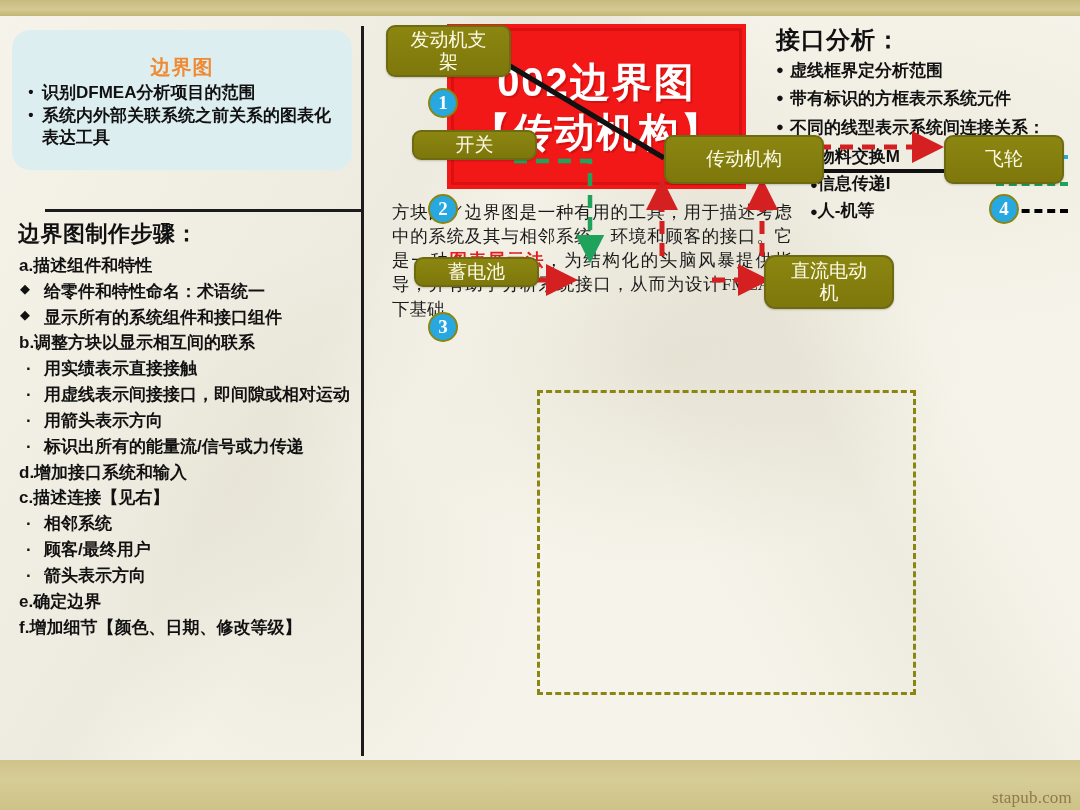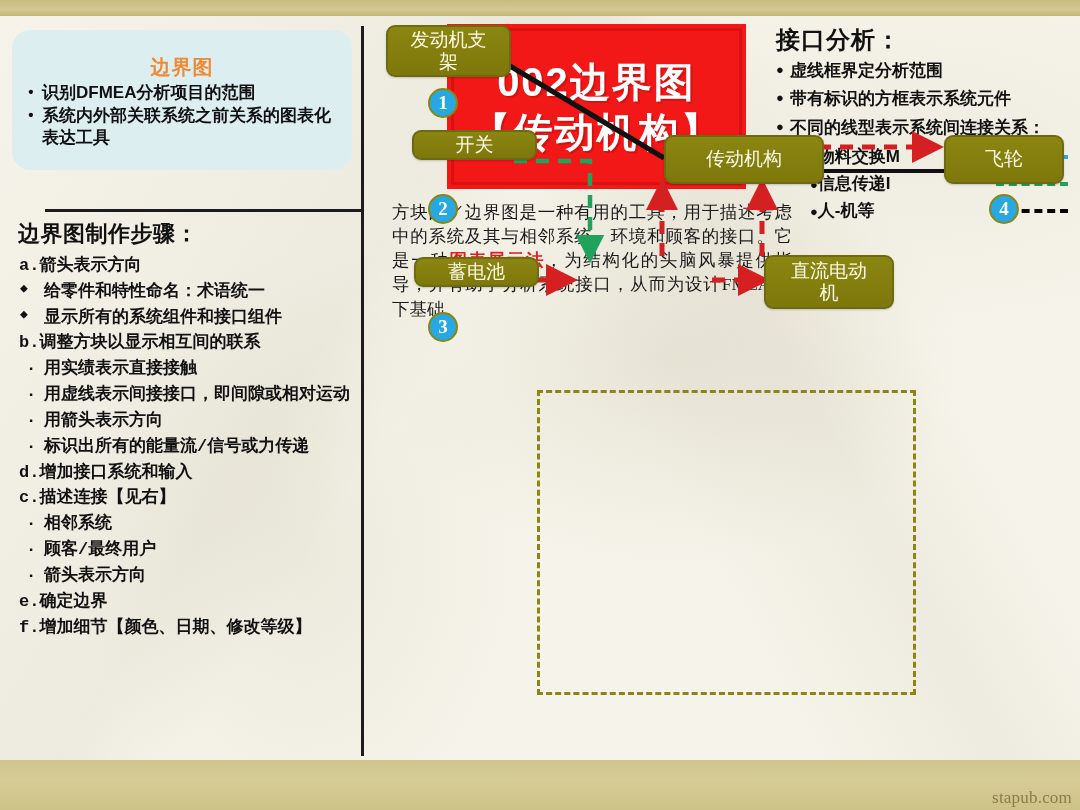--- a/index.html
+++ b/index.html
@@ -67,21 +67,21 @@
   .intro-bul { width: 22px; text-align: center; flex: 0 0 22px; font-size: 15px; }
   .intro-tx { flex: 1; }
 
   #div-vert {
     position: absolute; left: 361px; top: 10px; width: 3px; height: 730px; background: #1c1c1c;
   }
   #div-horz {
     position: absolute; left: 45px; top: 193px; width: 318px; height: 3px; background: #1c1c1c;
   }
 
-  #steps { position: absolute; left: 18px; top: 203px; width: 340px; font-family: Liberation Mono, monospace; }
+  #steps { position: absolute; left: 18px; top: 203px; width: 340px; }
   #steps-head {
     font-size: 22px; font-weight: bold; color: #111; letter-spacing: 0.5px; margin-bottom: 4px;
   }
   .step { display: flex; align-items: flex-start; font-weight: bold; color: #111; }
   .step.lvl0 { font-size: 17px; line-height: 1.52; padding-left: 1px; }
   .step.lvl1 { font-size: 17px; line-height: 1.52; }
   .step-bul { flex: 0 0 26px; text-align: left; padding-left: 6px; }
   .step-bul.diamond { font-size: 13px; padding-left: 2px; }
   .step-bul.dot { font-size: 17px; padding-left: 8px; }
   .step-tx { flex: 1; }
@@ -170,21 +170,21 @@
       </div>
     </div>
 
     <div id="div-vert"></div>
     <div id="div-horz"></div>
 
     <div id="steps">
       <div id="steps-head">边界图制作步骤：</div>
 
       <div class="step lvl0">
-        <span class="step-tx">a.箭头表示方向</span>
+        <span class="step-tx">a.描述组件和特性</span>
       </div>
       <div class="step lvl1">
         <span class="step-bul diamond">◆</span>
         <span class="step-tx">给零件和特性命名：术语统一</span>
       </div>
       <div class="step lvl1">
         <span class="step-bul diamond">◆</span>
         <span class="step-tx">显示所有的系统组件和接口组件</span>
       </div>
       <div class="step lvl0">
@@ -320,21 +320,21 @@
     </div>
     <div class="num-circle" style="left:56px; top:296px;">
       <span>3</span>
     </div>
 
     <div class="node" style="left:292px; top:119px; width:160px; height:49px;">
       <span>传动机构</span>
     </div>
 
 
-    <div class="node" style="left:392px; top:239px; width:130px; height:54px;">
+    <div class="node" style="left:392px; top:239px; width:130px; height:54px;border-radius:11px;">
       <span>直流电动机</span>
     </div>
 
     <div class="node" style="left:572px; top:119px; width:120px; height:49px;">
       <span>飞轮</span>
     </div>
     <div class="num-circle" style="left:617px; top:178px;">
       <span>4</span>
     </div>
   </div>

